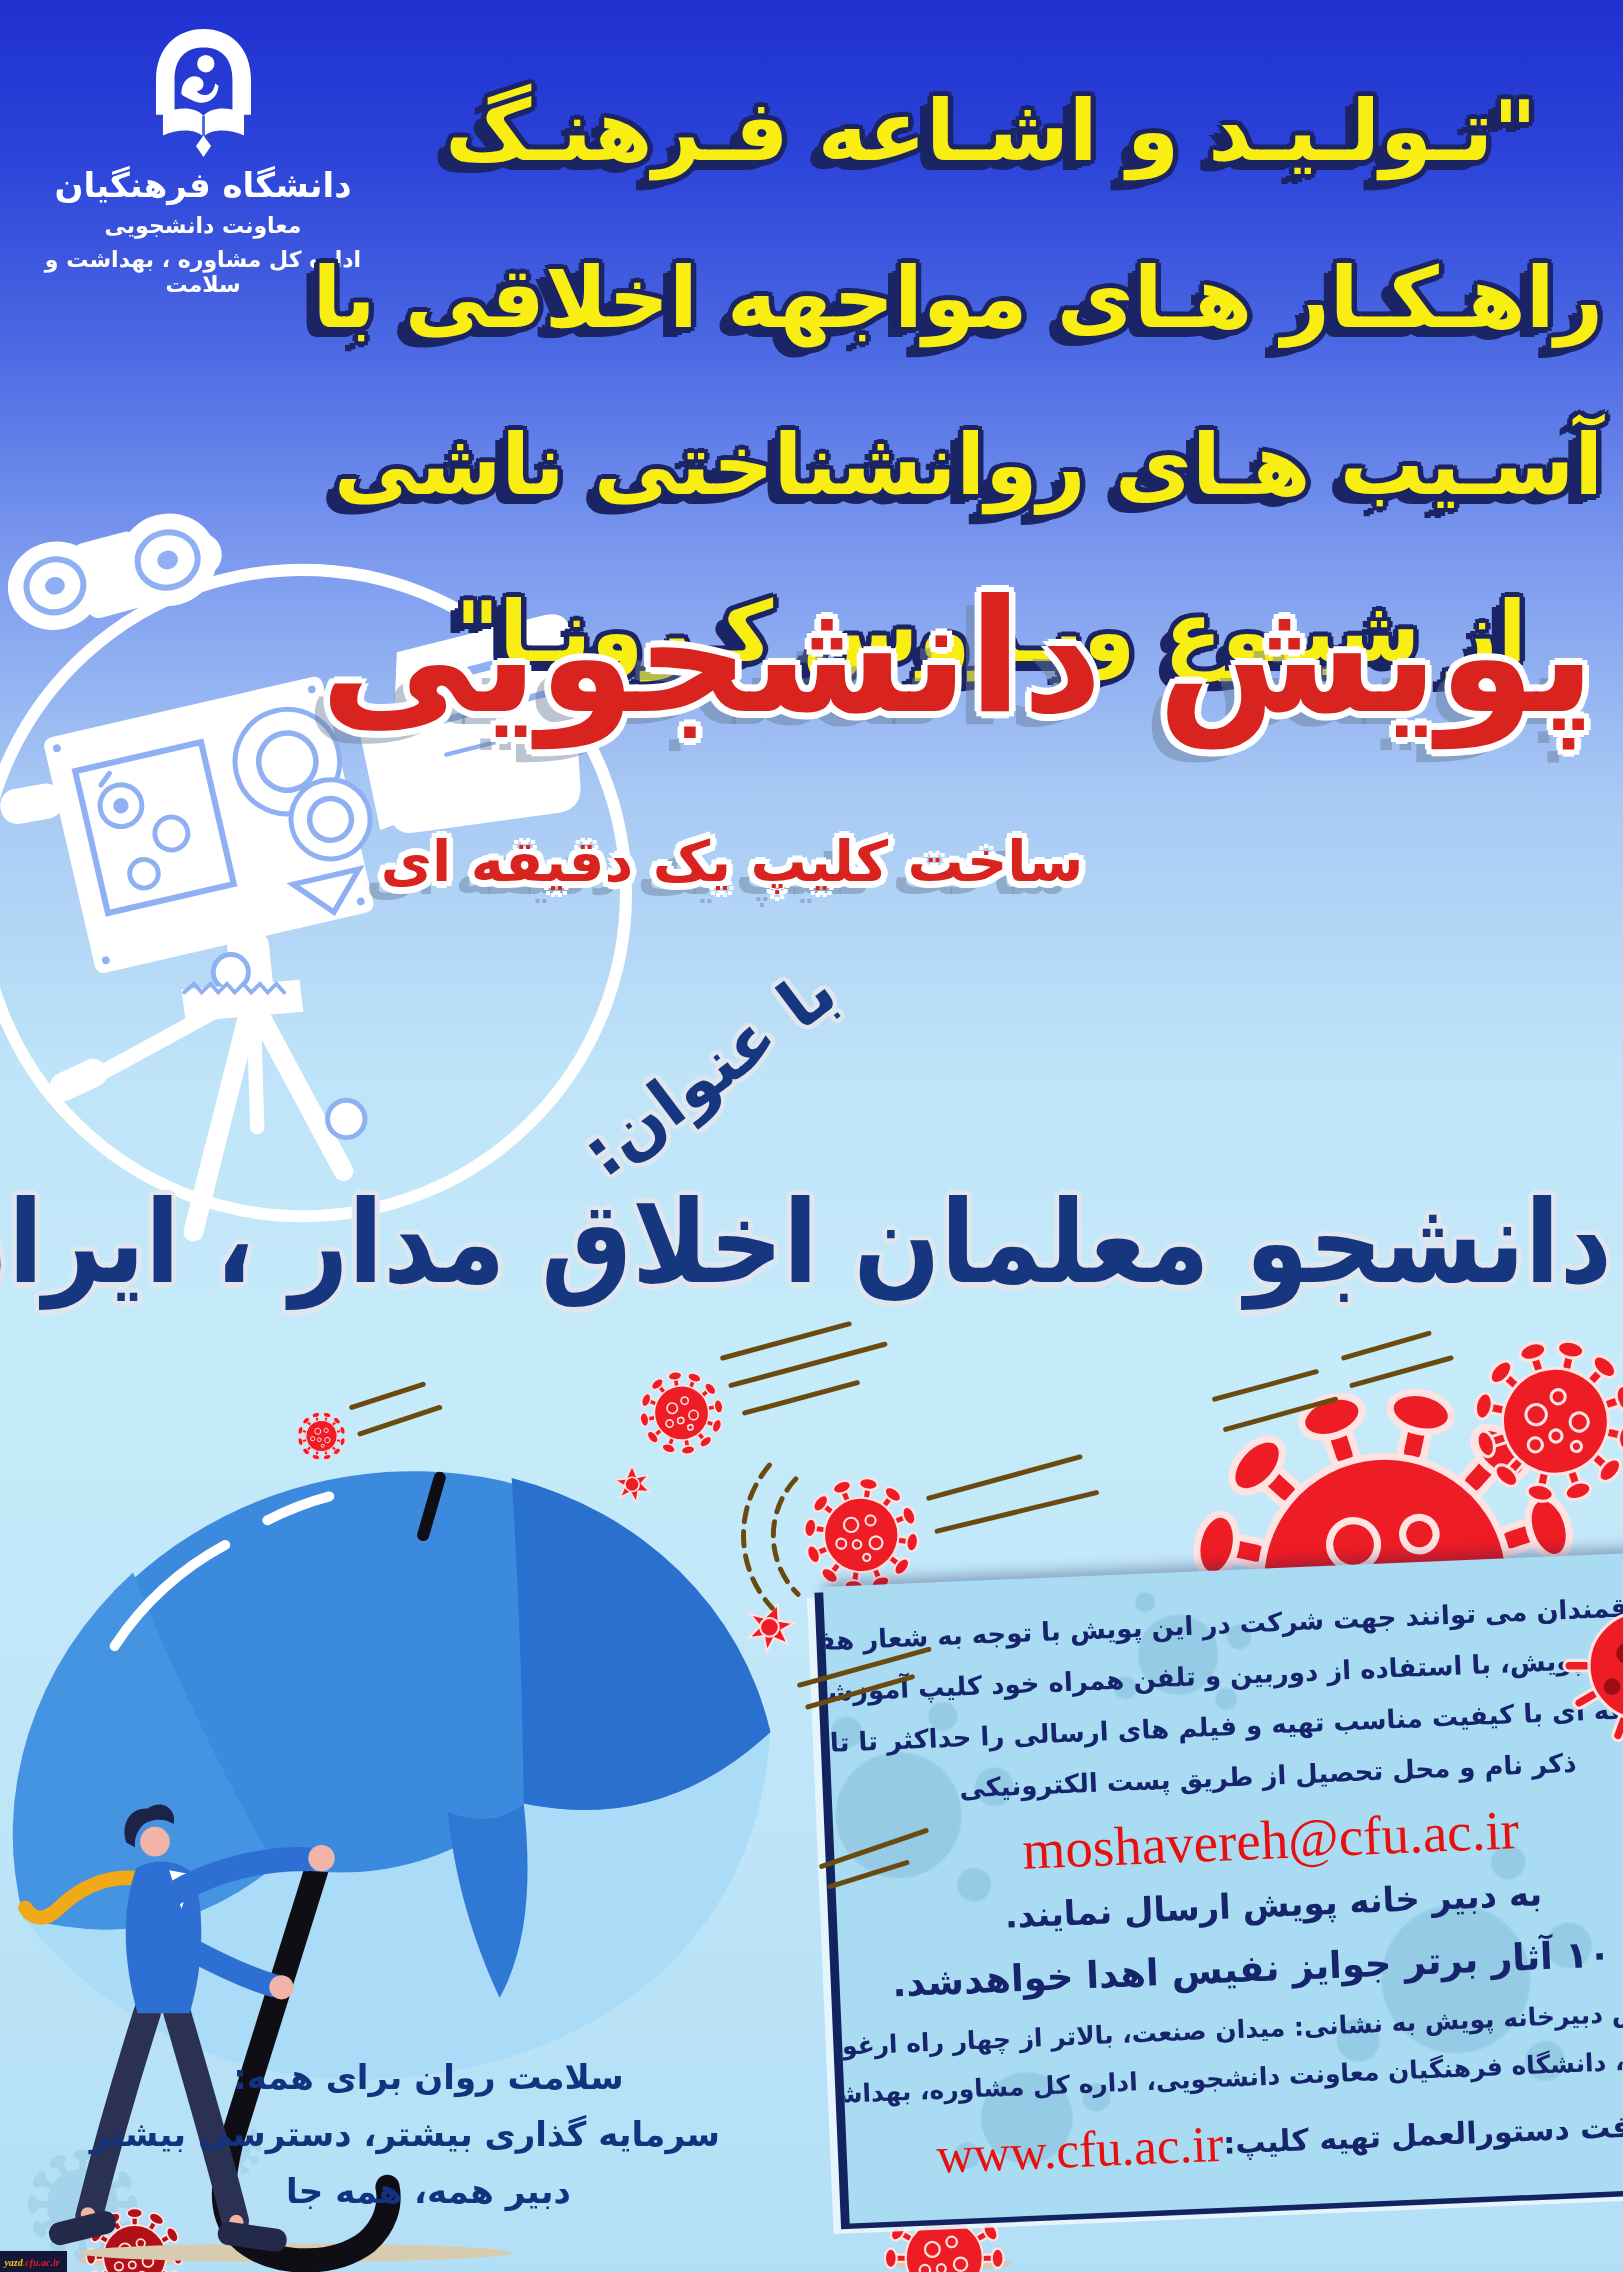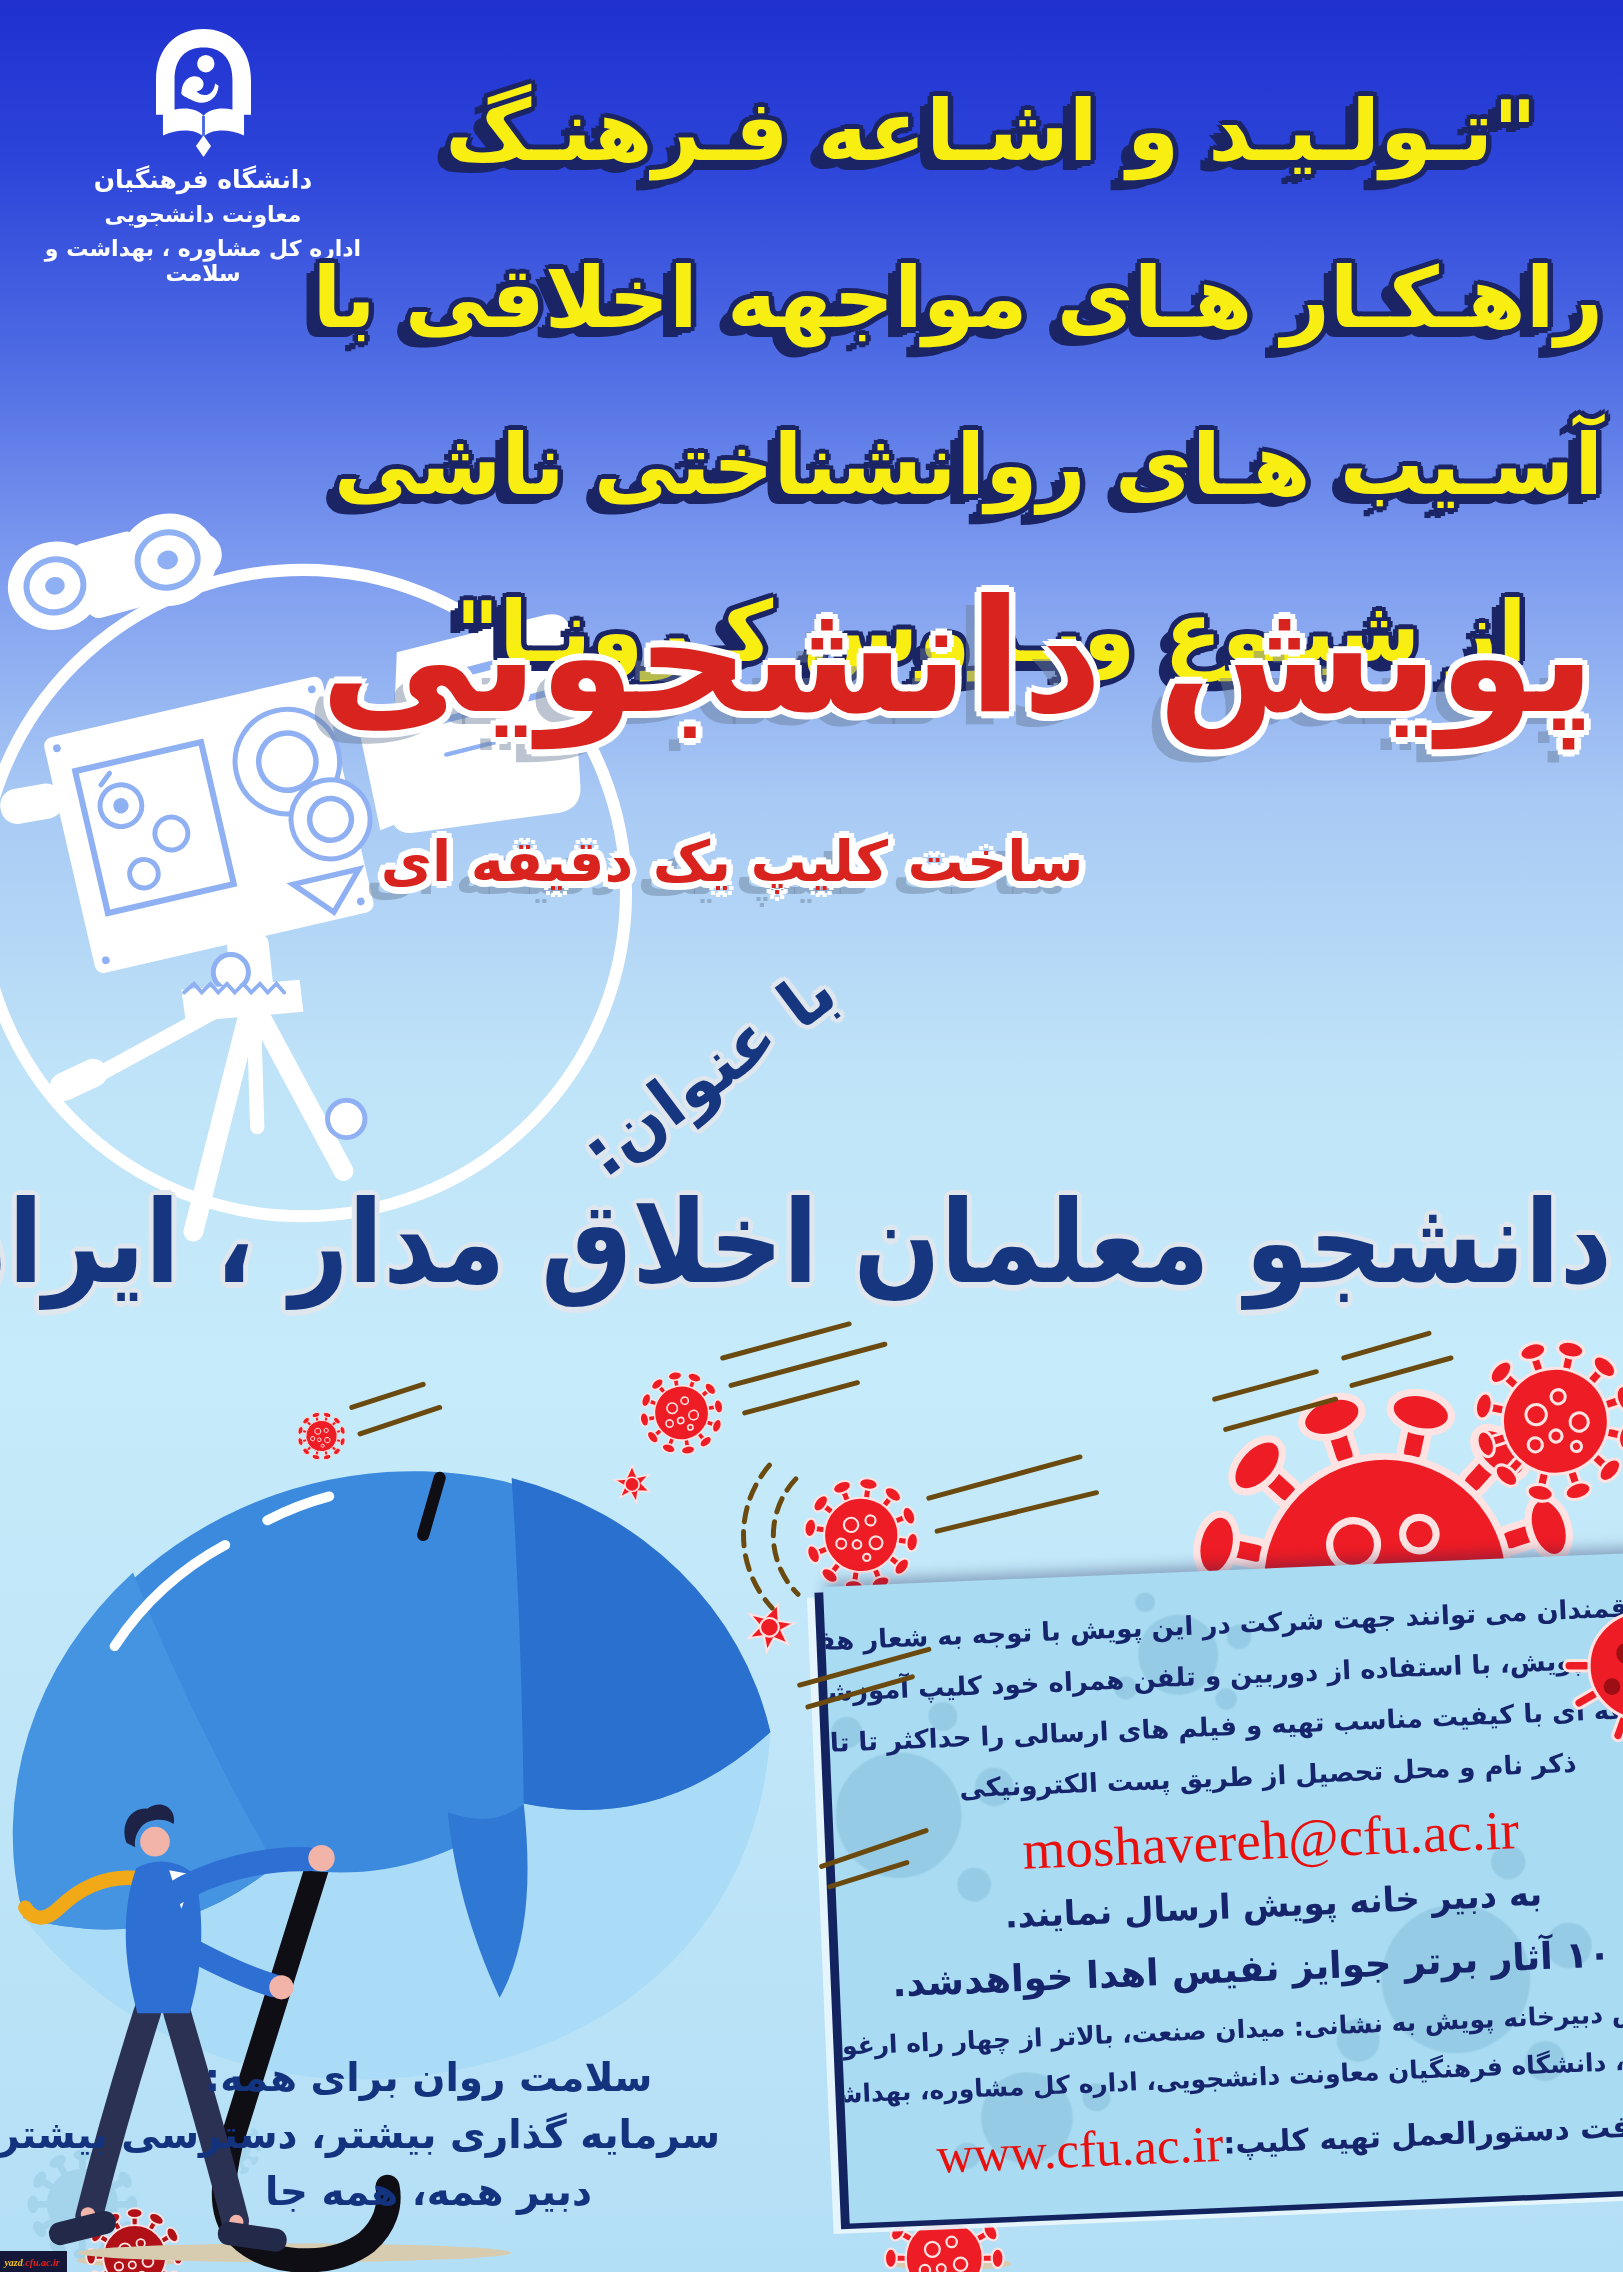--- a/index.html
+++ b/index.html
@@ -17,21 +17,21 @@
   
   .red-big{font-weight:bold;color:#d8231f;white-space:nowrap;
     text-shadow:6.6px 0 #fff,-6.6px 0 #fff,0 6.6px #fff,0 -6.6px #fff,
       5px 5px #fff,-5px 5px #fff,5px -5px #fff,-5px -5px #fff,
       -15.4px 13px rgba(105,125,150,.45);}
   
   .navy-display{font-weight:bold;color:#16377f;white-space:nowrap;
     text-shadow:5px 0 #dfe6ee,-5px 0 #dfe6ee,0 5px #dfe6ee,0 -5px #dfe6ee,
       3.3px 3.3px #dfe6ee,-3.3px 3.3px #dfe6ee,3.3px -3.3px #dfe6ee,-3.3px -3.3px #dfe6ee;}
   .logo-text{color:#fff;font-weight:bold;text-align:center;}
-  .slogan-line{color:#13337f;font-weight:bold;font-size:39px;line-height:57px;white-space:nowrap;}
+  .slogan-line{color:#13337f;font-weight:bold;font-size:34px;line-height:57px;white-space:nowrap;}
   
   .info-box{left:823px;top:1587px;width:859px;height:637px;background:#a9dcf2;
     transform:rotate(-2.4deg);transform-origin:0 0;
     box-shadow:-8.8px 5.5px 0 0 #13235f,-16.5px 10px 0 0 rgba(232,246,253,.92),0 -8.8px 14.3px -3.3px rgba(20,30,80,.35);
     overflow:hidden;}
   .info-inner{position:relative;z-index:2;padding:29px 18.7px 0 33px;text-align:center;direction:rtl;}
   .box-par{color:#15246b;font-weight:bold;font-size:26px;line-height:51px;white-space:nowrap;}
   .box-email{font-family:"Liberation Serif","DejaVu Serif",serif;color:#e8100e;font-size:55px;line-height:65px;margin-top:5.5px;font-weight:normal;direction:ltr;}
   .box-send{color:#15246b;font-weight:bold;font-size:34px;line-height:51px;margin-top:7.7px;}
   .box-prize{color:#15246b;font-weight:bold;font-size:37px;line-height:55px;margin-top:10px;}
@@ -111,21 +111,21 @@
 
 <div class="abs" style="left:38px;top:22px;width:330px;z-index:2;">
   <svg width="117" height="139" viewBox="0 0 200 240" style="display:block;margin:0 auto;">
     <path d="M 18 160 L 18 100 C 18 44 54 12 100 12 C 146 12 182 44 182 100 L 182 160 L 150 160 L 150 100 C 150 62 130 44 100 44 C 70 44 50 62 50 100 L 50 160 Z" fill="#fff"></path>
     <circle cx="104" cy="72" r="15" fill="#fff"></circle>
     <path d="M 62 120 C 64 96 84 88 96 98 C 104 106 100 118 88 120 C 100 132 118 126 120 106 L 126 110 C 124 138 96 146 78 134 C 66 128 60 126 62 120 Z" fill="#fff"></path>
     <path d="M 30 158 C 56 146 86 146 100 162 C 114 146 144 146 170 158 L 170 196 C 144 184 114 184 100 198 C 86 184 56 184 30 196 Z" fill="#fff"></path>
     <line x1="100" y1="162" x2="100" y2="198" stroke="#4b68e3" stroke-width="5"></line>
     <path d="M 100 196 L 113 214 L 100 233 L 87 214 Z" fill="#fff"></path>
   </svg>
-  <div class="logo-text rtl" style="font-size:25px;margin-top:4.4px;">دانشگاه فرهنگیان</div>
+  <div class="logo-text rtl" style="font-size:34px;margin-top:4.4px;">دانشگاه فرهنگیان</div>
   <div class="logo-text rtl" style="font-size:22px;margin-top:7.7px;">معاونت دانشجویی</div>
   <div class="logo-text rtl" style="font-size:22px;margin-top:8.8px;">اداره کل مشاوره ، بهداشت و سلامت</div>
 </div>
 
 <div class="abs center" style="left:379px;right:20px;top:48px;z-index:2;">
   <div class="quote-line rtl">"تـولـیـد و اشـاعه فـرهنـگ</div>
   <div class="quote-line rtl">راهـکـار هـای مواجهه اخلاقی با</div>
   <div class="quote-line rtl">آسـیب هـای روانشناختی ناشی</div>
   <div class="quote-line rtl">از شیـوع ویـروس کـرونـا"</div>
 </div>

